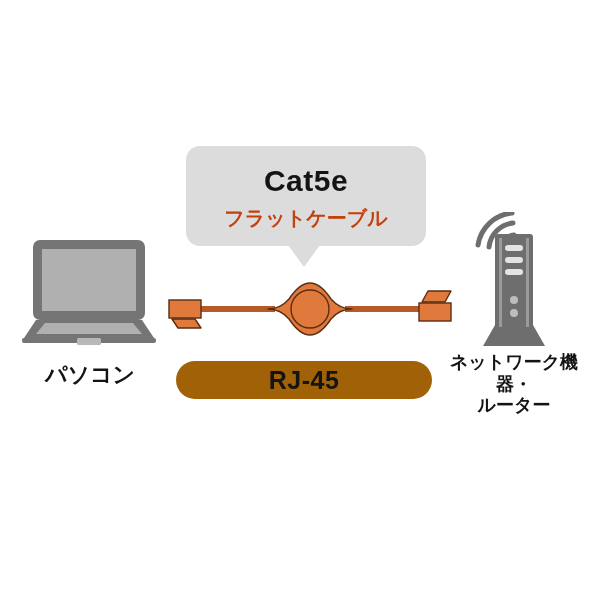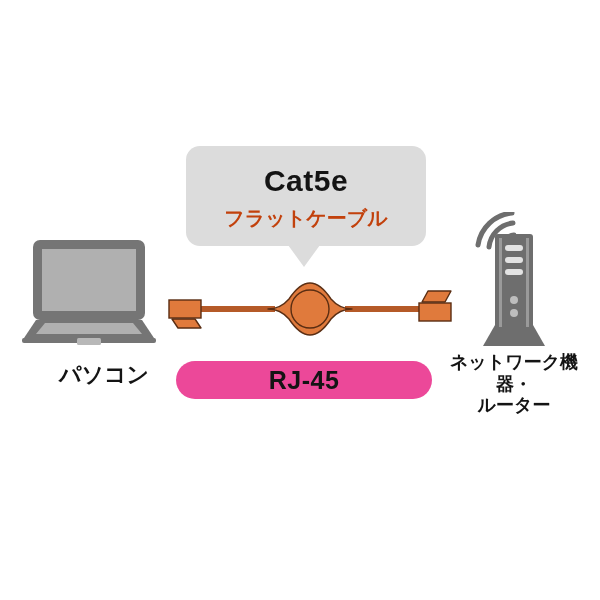--- a/index.html
+++ b/index.html
@@ -66,21 +66,21 @@
     line-height: 1.1;
   }
 
   
   .pill {
     position: absolute;
     left: 176px;
     top: 361px;
     width: 256px;
     height: 38px;
-    background: #ec4899;
+    background: #a16207;
     border-radius: 19px;
     display: flex;
     align-items: center;
     justify-content: center;
   }
   .pill-label {
     font-size: 25px;
     font-weight: 700;
     color: #141414;
     letter-spacing: 0.5px;
@@ -88,21 +88,21 @@
 
   
   .caption {
     position: absolute;
     text-align: center;
     font-weight: 700;
     color: #141414;
     line-height: 1.2;
   }
   #caption-pc {
-    left: 24px;
+    left: 10px;
     top: 362px;
     width: 160px;
     font-size: 22px;
   }
   #caption-router {
     left: 434px;
     top: 352px;
     width: 160px;
     font-size: 18px;
   }

